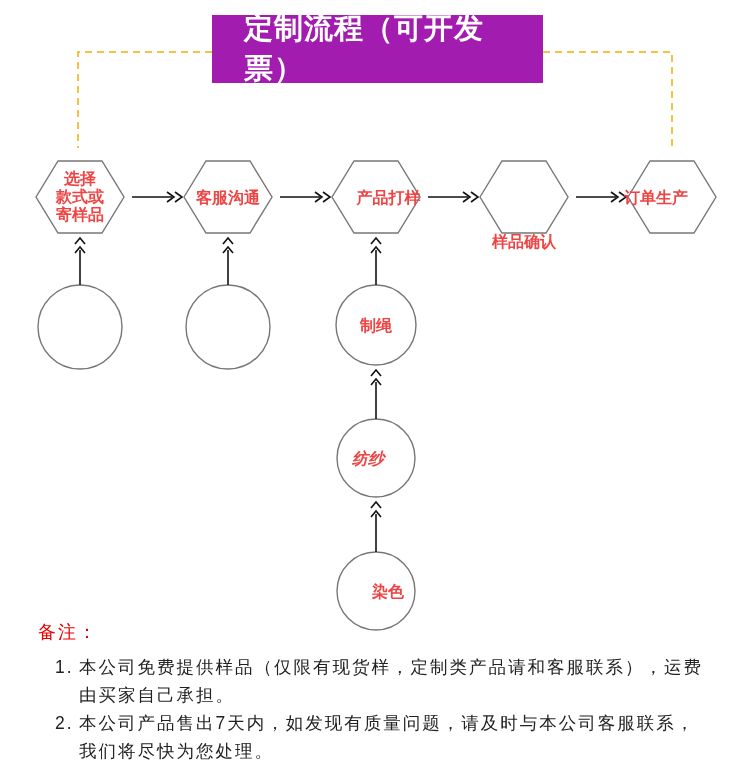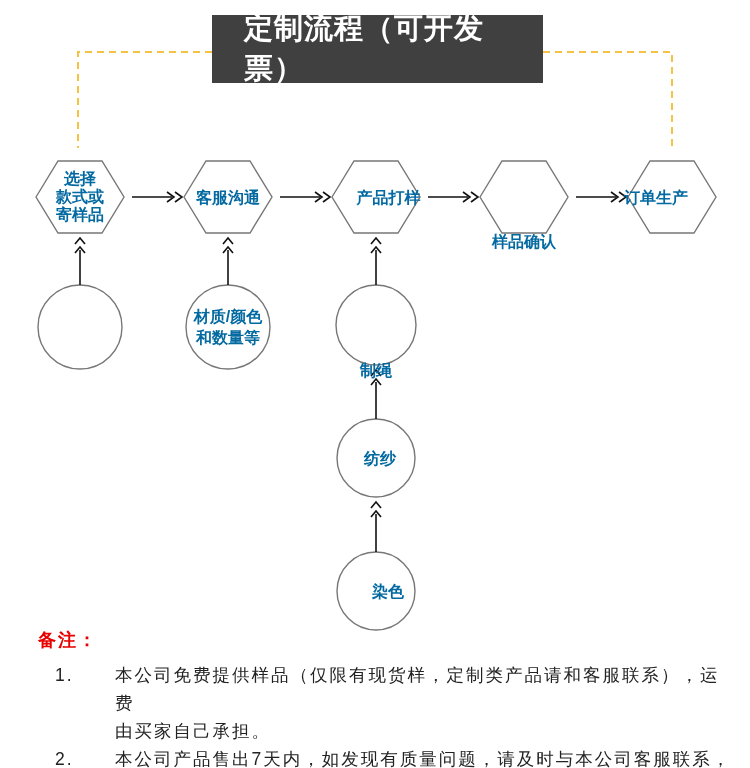--- a/index.html
+++ b/index.html
@@ -13,21 +13,21 @@
     background: #ffffff;
     overflow: hidden;
   }
 
   .banner {
     position: absolute;
     left: 212px;
     top: 15px;
     width: 331px;
     height: 68px;
-    background: #404040;
+    background: #a21caf;
     color: #ffffff;
     font-size: 29px;
     font-weight: bold;
     letter-spacing: 1px;
     display: flex;
     align-items: center;
     justify-content: center;
     z-index: 3;
     padding-left: 32px;
   }
@@ -38,52 +38,51 @@
     top: 0;
     z-index: 1;
   }
 
   .node-label {
     position: absolute;
     transform: translate(-50%, -50%);
     text-align: center;
     white-space: pre-line;
     font-weight: bold;
-    color: #0369a1;
+    color: #ef4444;
     font-size: 16px;
     line-height: 19px;
     z-index: 2;
     width: 100px;
   }
 
   .notes {
     position: absolute;
     left: 38px;
     top: 620px;
     width: 695px;
     z-index: 2;
   }
   .notes-title {
     color: #e60000;
-    font-weight: bold;
+    font-weight: normal;
     font-size: 18px;
     letter-spacing: 2px;
     margin-bottom: 9px;
-    margin-top: 8px;
   }
   .note-item {
     display: flex;
     color: #222222;
     font-size: 17.5px;
     line-height: 28px;
     letter-spacing: 2px;
     margin-left: 17px;
   }
   .note-num { flex: none; width: 24px; }
-  .note-text { white-space: pre-line; margin-left: 36px; }
+  .note-text { white-space: pre-line; }
 </style>
 </head>
 <body>
 
 <div class="page">
 
   <div class="banner">定制流程（可开发票）</div>
 
   <svg class="diagram-svg" width="750" height="768" viewBox="0 0 750 768">
 
@@ -151,24 +150,22 @@
   </svg>
 
   <div class="node-label" style="left:80px; top:197px; line-height:18px;">选择
 款式或
 寄样品</div>
   <div class="node-label" style="left:228px; top:197px;">客服沟通</div>
   <div class="node-label" style="left:376px; top:197px;padding-left:25px;">产品打样</div>
   <div class="node-label" style="left:524px; top:197px;margin-top:44px;">样品确认</div>
   <div class="node-label" style="left:656px; top:197px;">订单生产</div>
 
-  <div class="node-label" style="left:228px; top:327px; line-height:21px;">材质/颜色
-和数量等</div>
-  <div class="node-label" style="left:376px; top:325px;margin-top:45px;">制绳</div>
-  <div class="node-label" style="left:380px; top:458px;">纺纱</div>
+  <div class="node-label" style="left:376px; top:325px;">制绳</div>
+  <div class="node-label" style="left:368px; top:458px;font-style:italic;">纺纱</div>
   <div class="node-label" style="left:388px; top:591px;">染色</div>
 
   <div class="notes">
     <div class="notes-title">备注：</div>
     <div class="note-item">
       <span class="note-num">1.</span>
       <span class="note-text">本公司免费提供样品（仅限有现货样，定制类产品请和客服联系），运费
 由买家自己承担。</span>
     </div>
     <div class="note-item">

